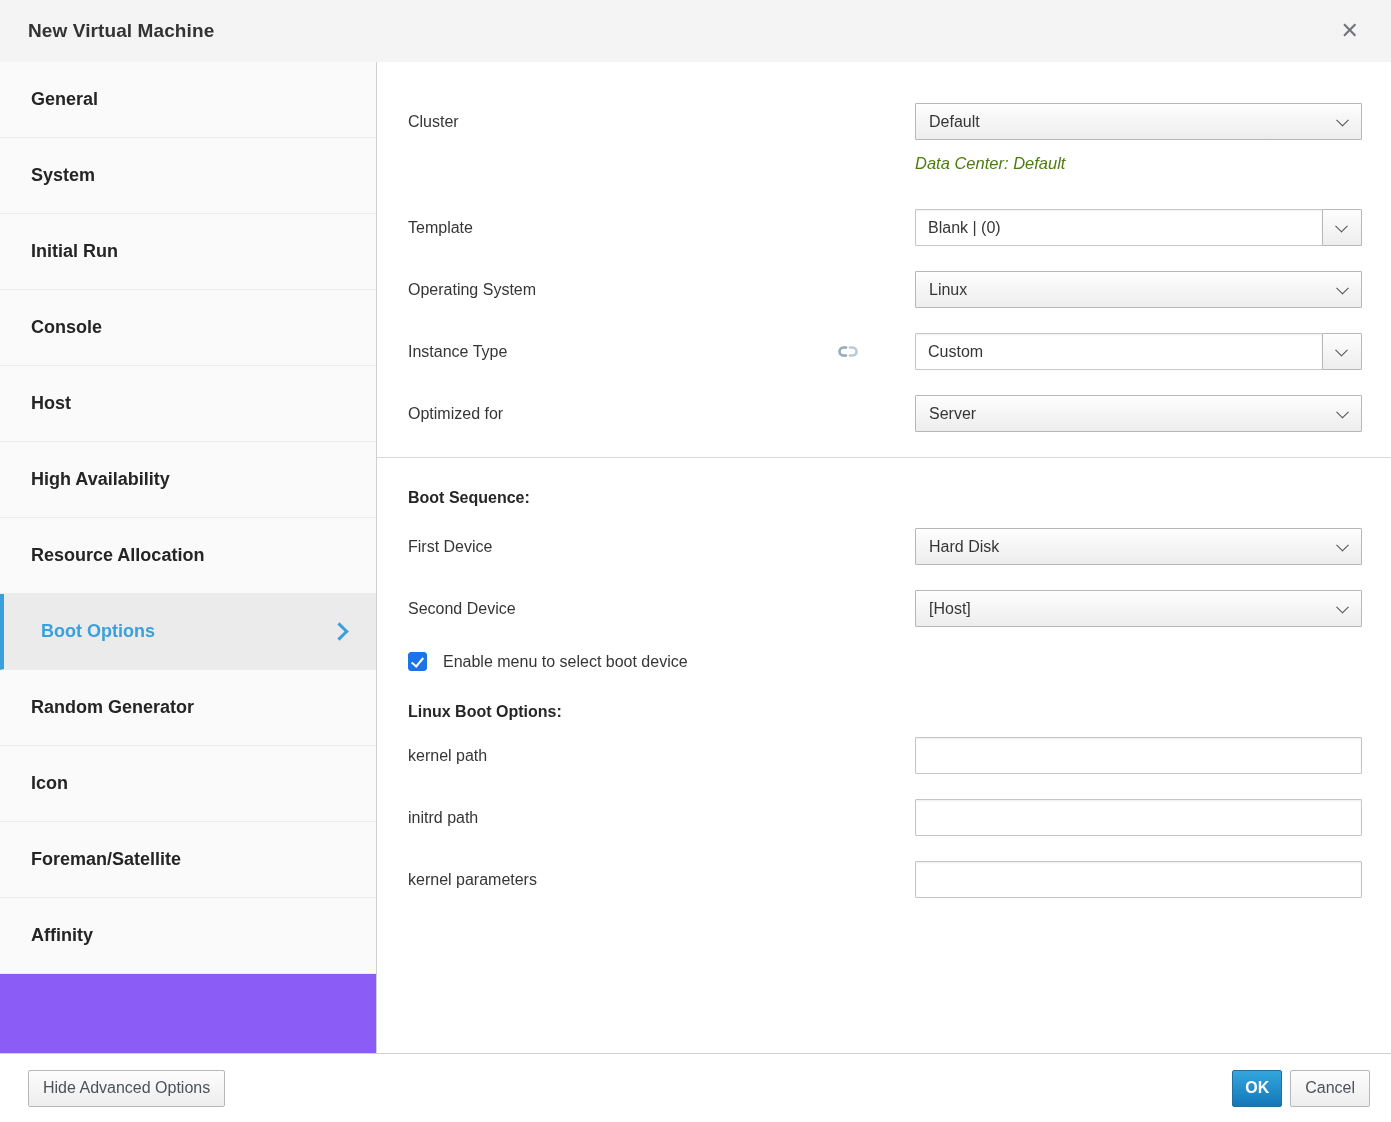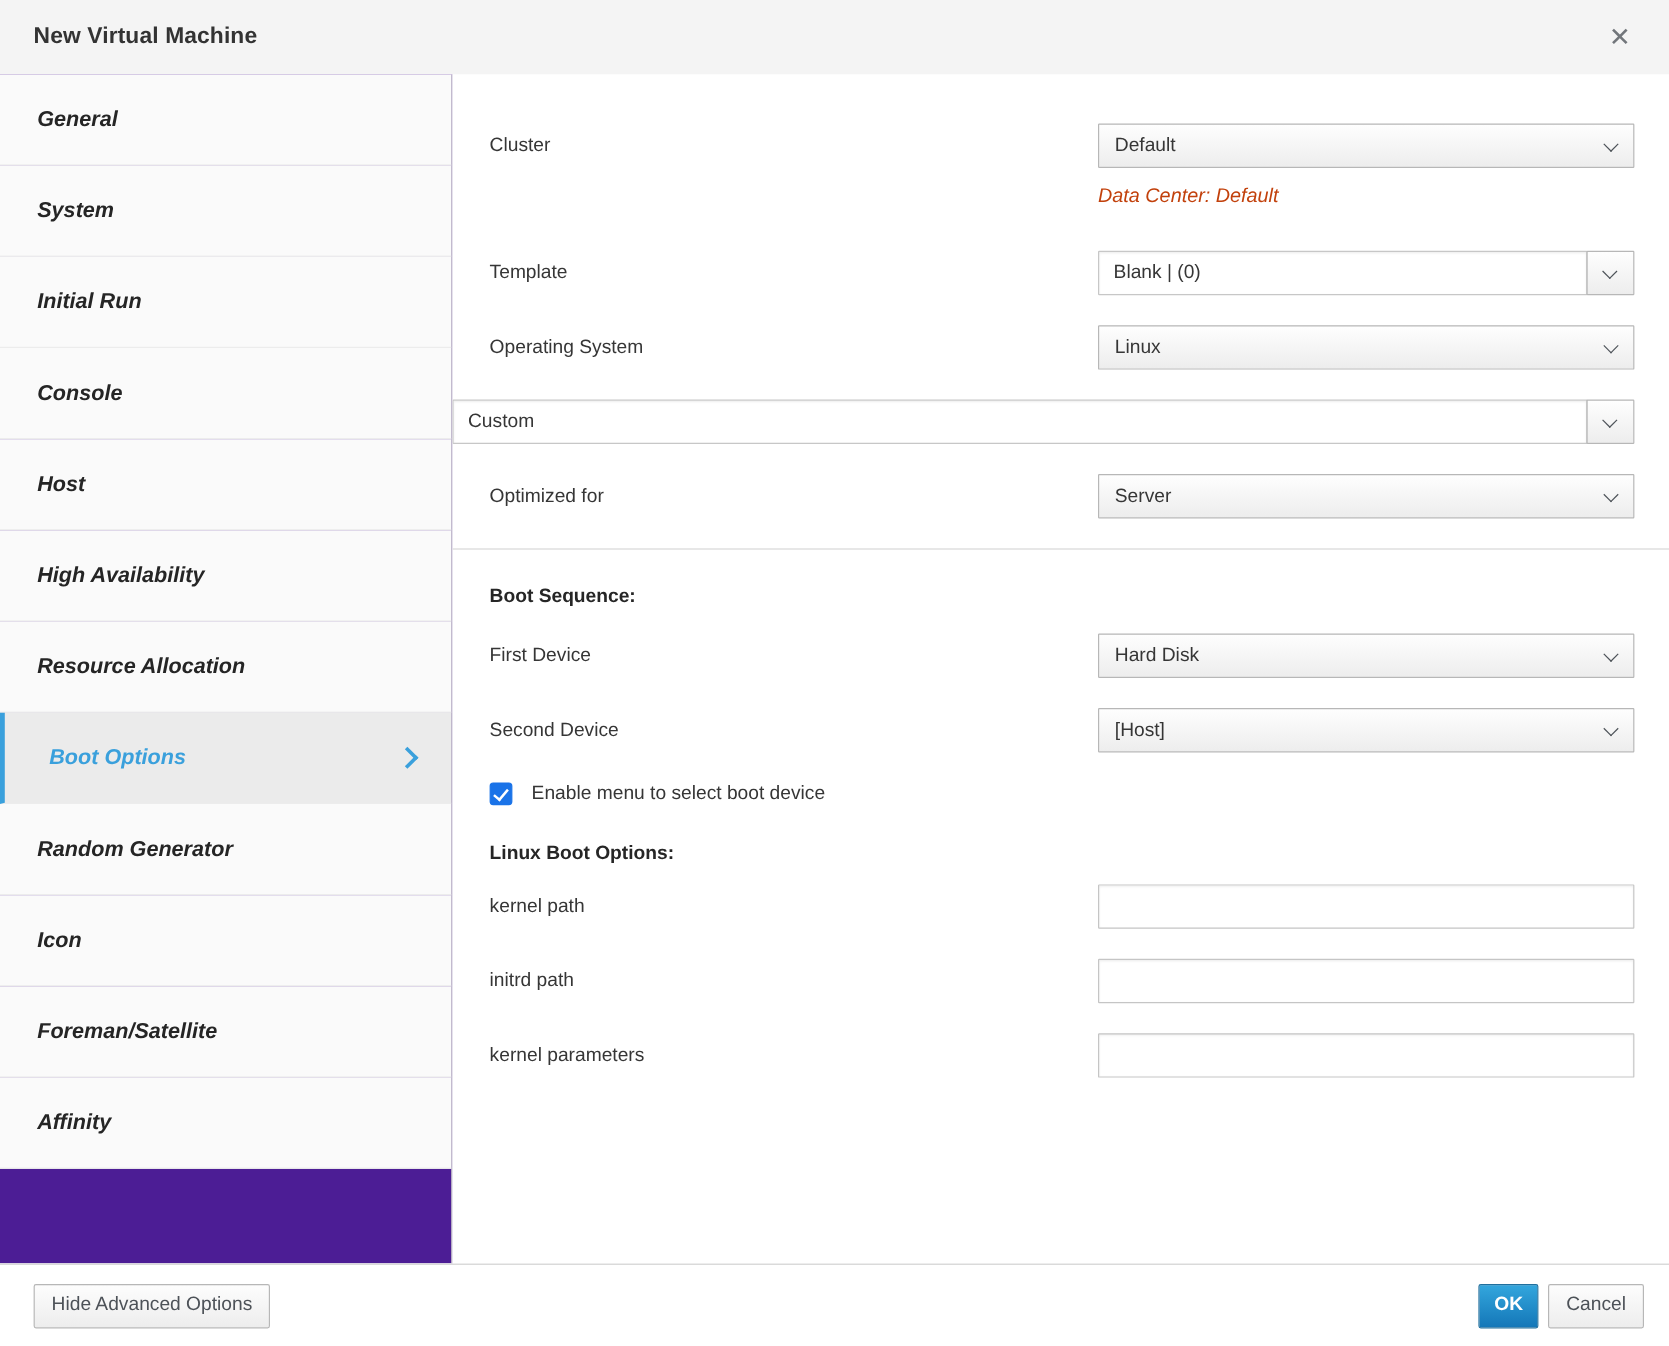--- a/index.html
+++ b/index.html
@@ -25,22 +25,21 @@
     padding: 4px 6px; background: none; border: none; font-family: inherit;
   }
 
   
   .dlg-body { flex: 1 1 auto; display: flex; overflow: hidden; }
 
   
   .sidebar {
     flex: 0 0 377px; width: 377px;
     border-right: 1px solid #cfcfcf;
-    background: #4c1d95;
-    font-style: italic;
+    background: #8b5cf6;
   }
   .nav-item {
     height: 76px; display: flex; align-items: center; justify-content: space-between;
     padding: 0 30px 0 31px;
     background: #fafafa;
     border-bottom: 1px solid #ececec;
     font-size: 18px; font-weight: 700; color: #252525;
     cursor: pointer;
   }
   .nav-item.selected {
@@ -102,21 +101,21 @@
 
   
   .txt {
     width: 100%; height: 37px;
     background: #fff; border: 1px solid #c5c5c5; border-radius: 1px;
     box-shadow: inset 0 1px 2px rgba(0,0,0,.07);
     font-size: 16px; color: #363636; padding: 0 12px;
     font-family: inherit;
   }
 
-  .note { font-style: italic; font-size: 16.5px; color: #c2410c; margin: -11px 0 36px 0; }
+  .note { font-style: italic; font-size: 16.5px; color: #4d7c0f; margin: -11px 0 36px 0; }
   .section-divider { border: none; border-top: 1px solid #d8d8d8; margin: 21px -29px 31px 0; }
   .group-heading { font-size: 16px; font-weight: 700; color: #262626; padding-left: 31px; margin-bottom: 21px; }
 
   
   .chk-wrap { display: flex; align-items: center; padding-left: 31px; cursor: pointer; }
   .chk {
     width: 19px; height: 19px; border-radius: 3px;
     background: #1a73e8; border: 1px solid #1a73e8;
     display: flex; align-items: center; justify-content: center;
     flex: 0 0 19px; cursor: pointer;
@@ -243,20 +242,29 @@
         <div class="lbl">Operating System</div>
         <div class="ctl">
           <div class="pf-select">
             <span>Linux</span>
             <span class="caret"></span>
           </div>
         </div>
       </div>
 
       <div class="row">
+        <div class="lbl">
+          <span>Instance Type</span>
+          <span class="unlink-wrap">
+            <svg width="22" height="13" viewBox="0 0 22 13">
+              <path d="M9 2.5 H6.5 a4 4 0 0 0 0 8 H9" stroke="#93aabf" stroke-width="2.6" fill="none" stroke-linecap="round"></path>
+              <path d="M13 2.5 h2.5 a4 4 0 0 1 0 8 H13" stroke="#b9c9da" stroke-width="2.6" fill="none" stroke-linecap="round"></path>
+            </svg>
+          </span>
+        </div>
         <div class="ctl">
           <div class="combo">
             <div class="combo-field">Custom</div>
             <div class="combo-btn">
               <span class="caret"></span>
             </div>
           </div>
         </div>
       </div>
 

